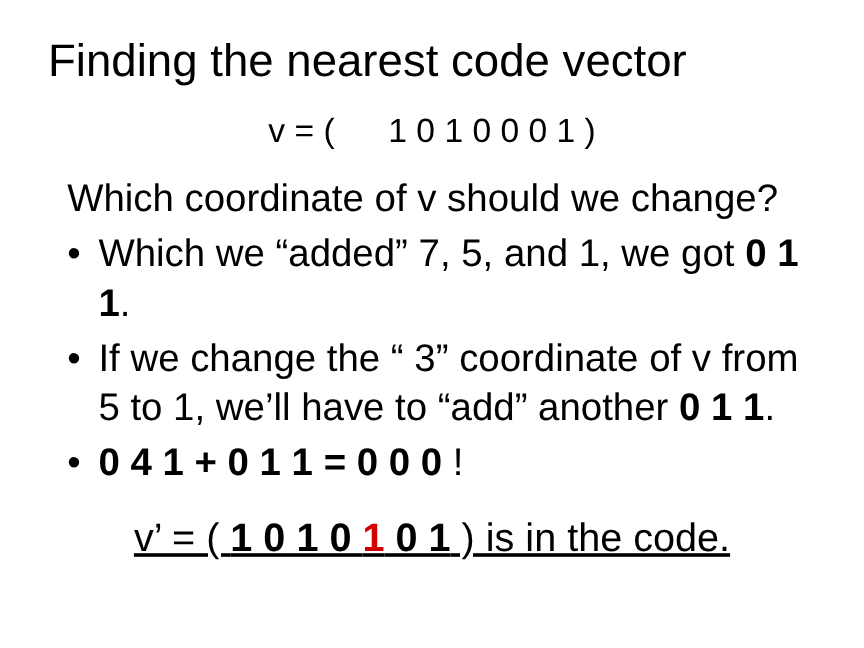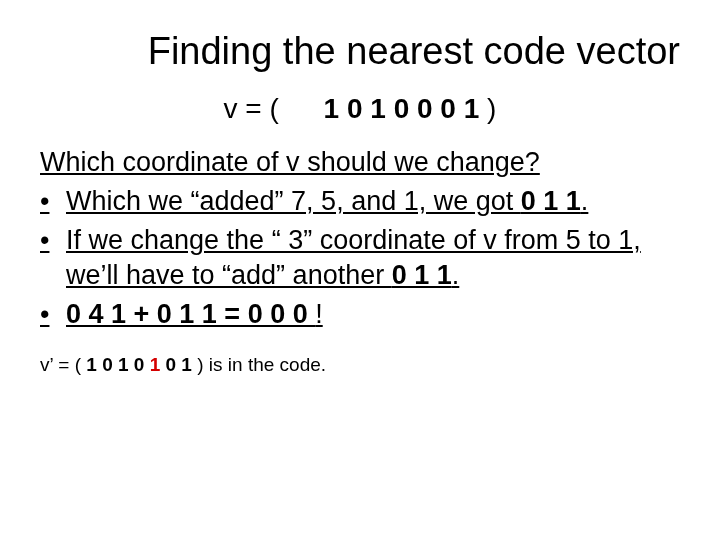--- a/index.html
+++ b/index.html
@@ -12,51 +12,51 @@
     color: #000000;
   }
   .slide {
     width: 720px;
     height: 540px;
     box-sizing: border-box;
     padding: 20px 40px 30px 40px;
   }
   .title {
     font-size: 38px;
-    text-align: right;
+    text-align: left;
     margin: 10px 0 20px 0;
     font-weight: normal;
   }
   .vector {
     font-size: 28px;
     text-align: center;
     margin: 10px 0 20px 0;
   }
-  .vector .bold { font-weight: bold; margin-left: 37px; }
+  .vector .bold { font-weight: normal; margin-left: 37px; }
   .body {
-    font-size: 27px;
+    font-size: 32px;
     line-height: 1.3;
-    margin-left: 0;
-    text-decoration: underline;
+    margin-left: 16px;
   }
   .body p { margin: 0 0 4px 0; }
   .bullet {
     display: flex;
     margin: 0 0 4px 0;
   }
   .bullet .dot {
     width: 26px;
     flex: 0 0 26px;
   }
   .bullet .txt { flex: 1; }
   .bold { font-weight: bold; }
   .footer {
-    font-size: 19px;
-    text-align: left;
+    font-size: 33px;
+    text-align: center;
     margin-top: 22px;
+    text-decoration: underline;
   }
   .red { color: #d40000; font-weight: bold; }
 </style>
 </head>
 <body>
 
 <div class="slide">
 
   <div class="title">Finding the nearest code vector</div>
 

